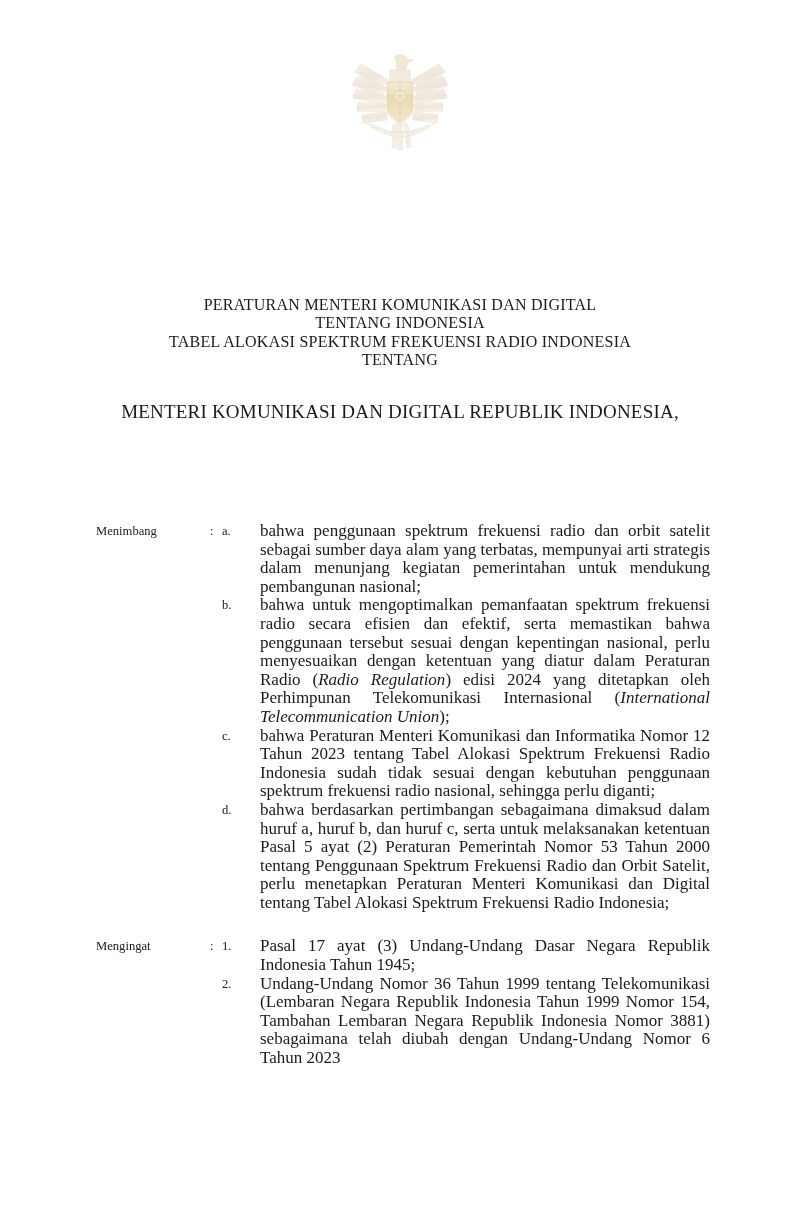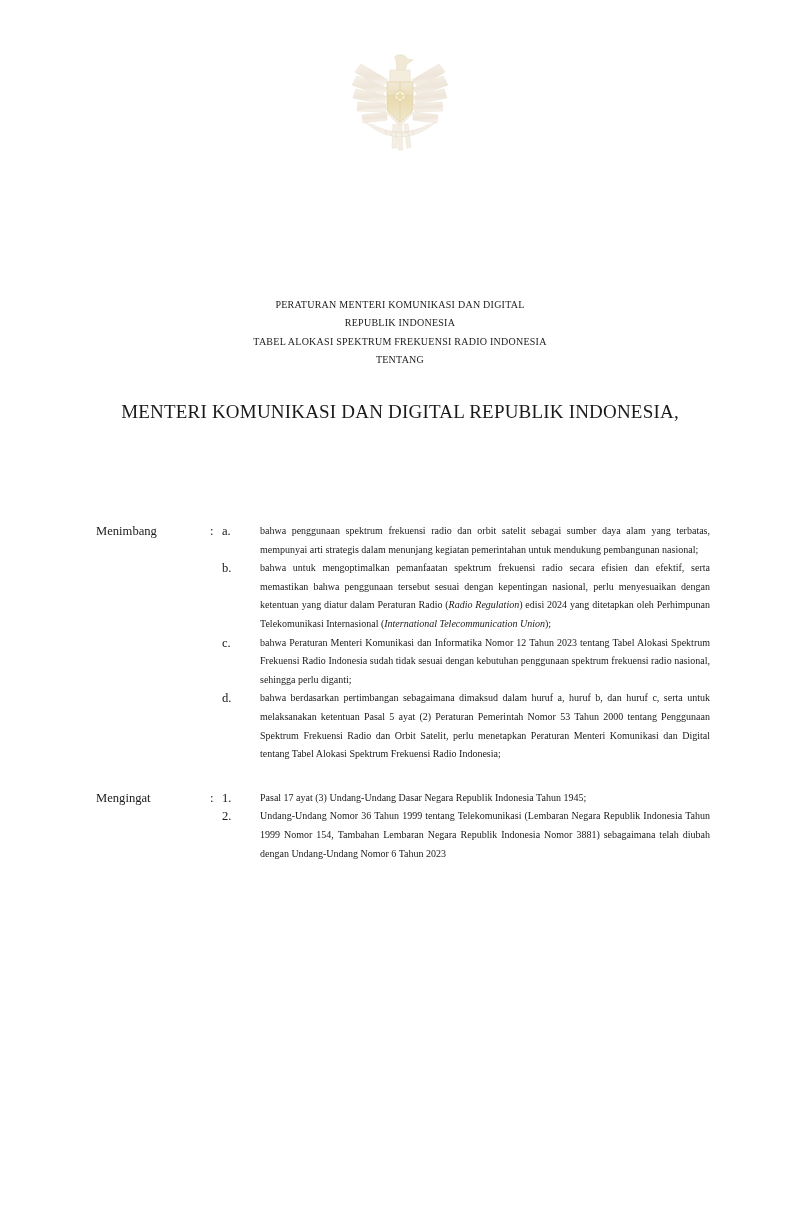--- a/index.html
+++ b/index.html
@@ -40,21 +40,21 @@
 
   
   .title-block {
     position: absolute;
     left: 0;
     top: 296px;
     width: 800px;
     text-align: center;
   }
   .title-line {
-    font-size: 10px;
+    font-size: 16px;
     line-height: 18.4px;
     letter-spacing: 0.25px;
     white-space: nowrap;
   }
   .gap-1 { height: 17px; }
   .gap-2 { height: 16px; }
 
   .subtitle-line {
     font-size: 12.6px;
     line-height: 18.4px;
@@ -98,21 +98,21 @@
     line-height: 18.6px;
   }
   .clause-marker {
     width: 38px;
     flex: 0 0 38px;
     font-size: 12.6px;
     line-height: 18.6px;
   }
   .clause-text {
     flex: 1 1 auto;
-    font-size: 10px;
+    font-size: 17px;
     line-height: 18.6px;
     text-align: justify;
     text-justify: inter-word;
     hyphens: none;
   }
   .clause-text i { font-style: italic; margin-top: 8px; }
 </style>
 </head>
 <body>
 
@@ -176,21 +176,21 @@
           <line x1="60" y1="81" x2="62" y2="85"></line>
           <line x1="66" y1="80" x2="68" y2="84"></line>
           <line x1="71" y1="79" x2="73" y2="83"></line>
         </g>
       </svg>
     </span>
   </div>
 
   <div class="title-block">
     <div class="title-line">PERATURAN MENTERI KOMUNIKASI DAN DIGITAL</div>
-    <div class="title-line">REPUBLIK INDONESIA</div>
+    <div class="title-line">TENTANG INDONESIA</div>
     <div class="title-line">TABEL ALOKASI SPEKTRUM FREKUENSI RADIO INDONESIA</div>
     <div class="title-line">TENTANG</div>
     <div class="gap-1"></div>
     <div class="gap-2"></div>
     <div class="authority-line">MENTERI KOMUNIKASI DAN DIGITAL REPUBLIK INDONESIA,</div>
   </div>
 
   <div class="body-block">
 
     <div class="clause-section">

